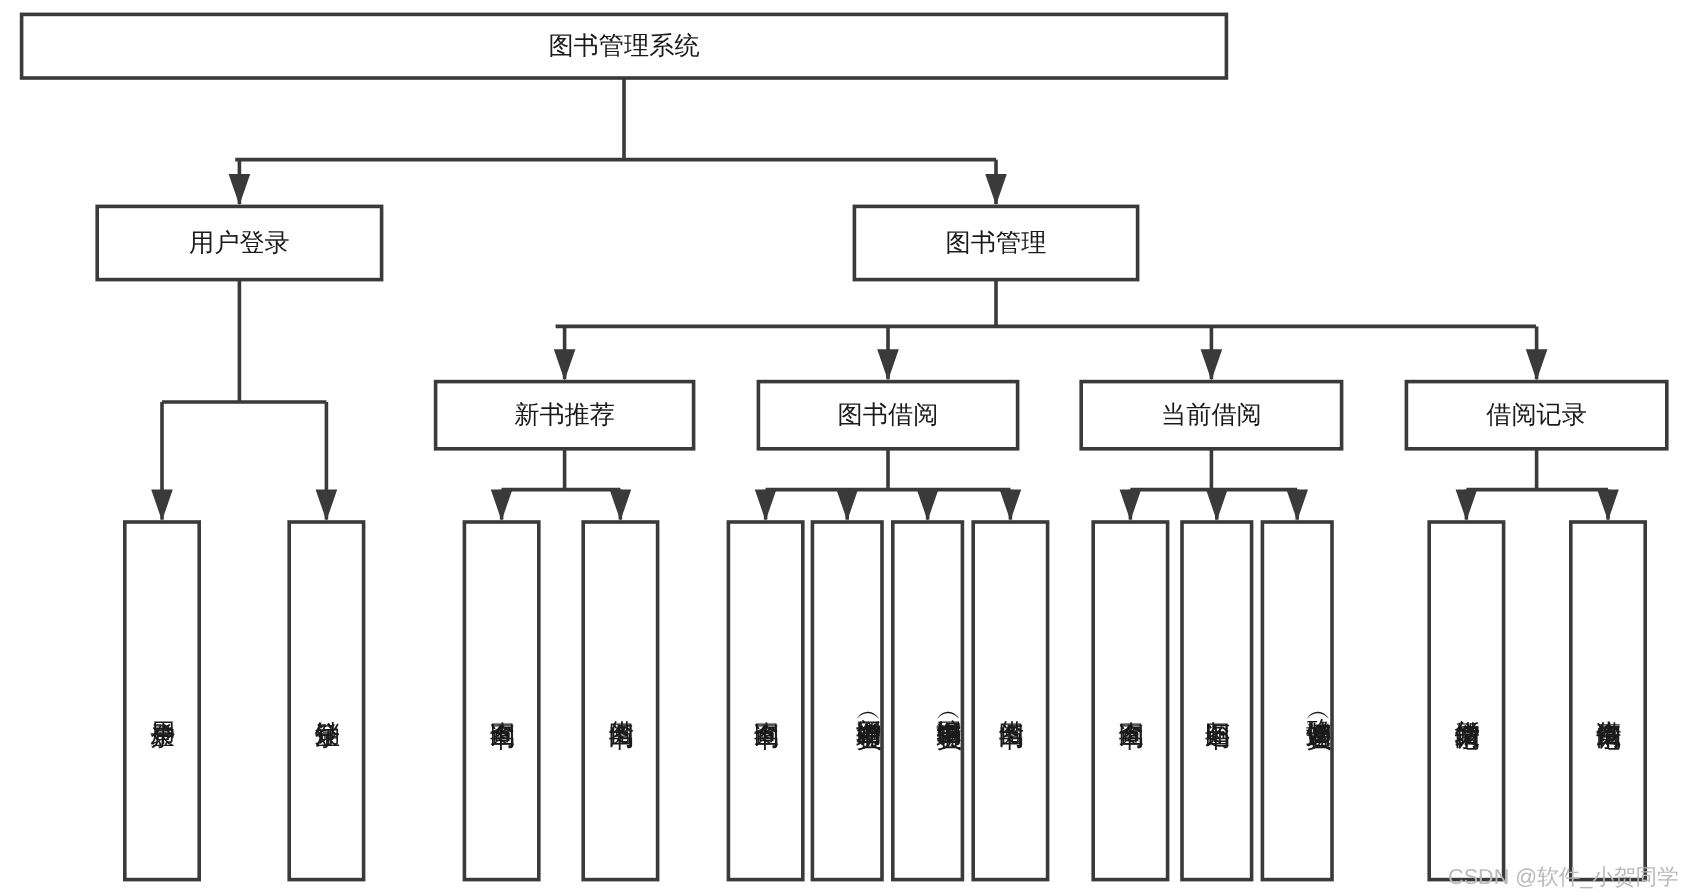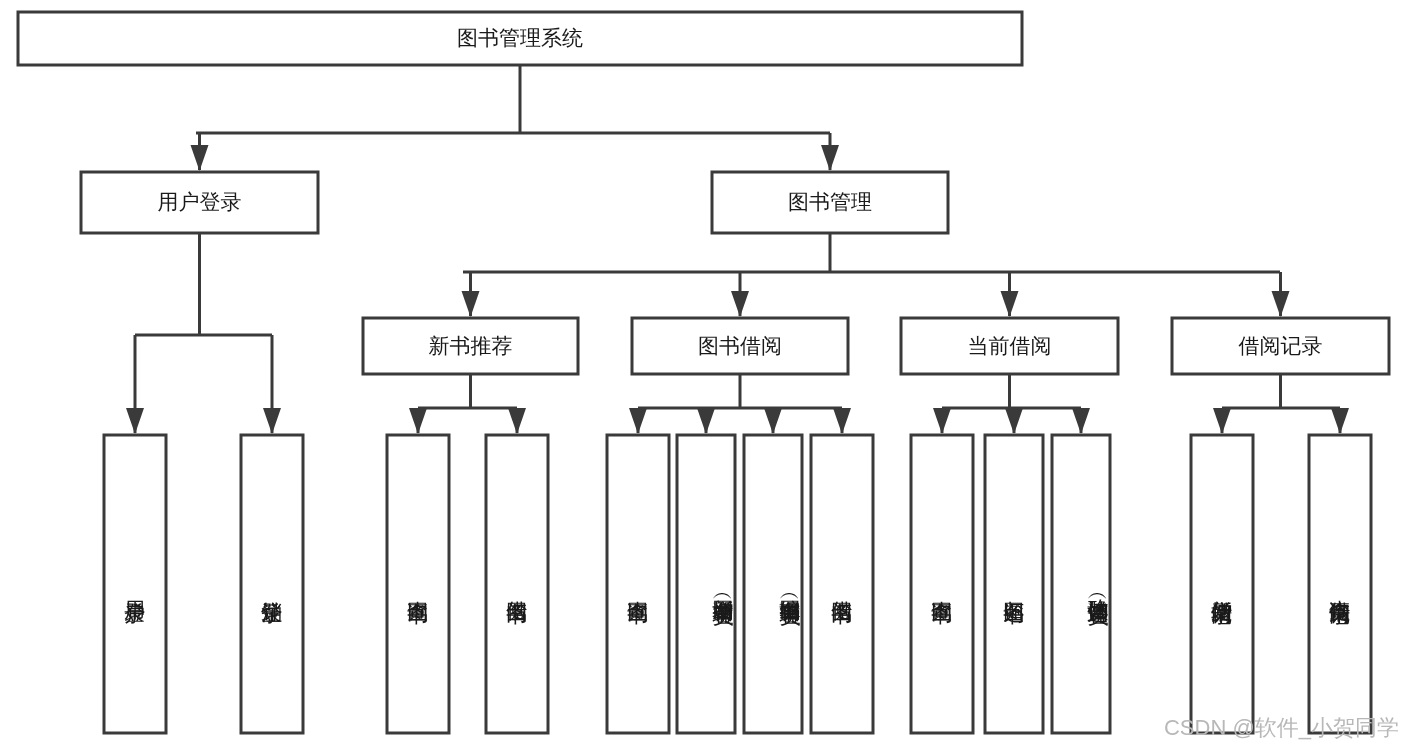--- a/index.html
+++ b/index.html
@@ -19,21 +19,21 @@
   }
   .vlabel-wrap{
     position:absolute;display:flex;align-items:flex-start;justify-content:center;
     writing-mode:vertical-rl;text-orientation:upright;
     font-size:21px;line-height:1.12;color:#1a1a1a;
     letter-spacing:1px;
     pointer-events:none;
   }
   .watermark{
     position:absolute;right:6px;bottom:4px;
-    font-size:22px;color:#b8b8b8;
+    font-size:18px;color:#b8b8b8;
     font-family:"Liberation Sans","DejaVu Sans",sans-serif;
     white-space:nowrap;
   }
 </style>
 </head>
 <body>
 
 <div id="diagram-root">
   <svg class="diagram" viewBox="0 0 1405 747">
     <g id="connector-layer">

